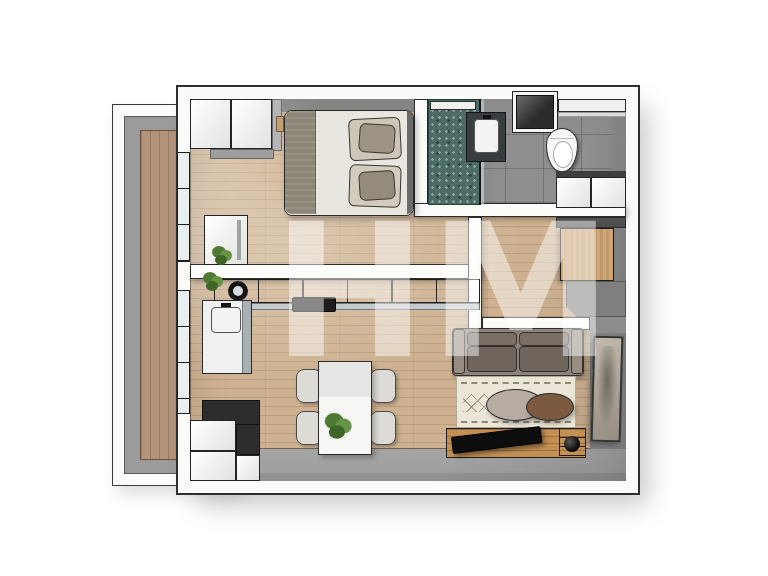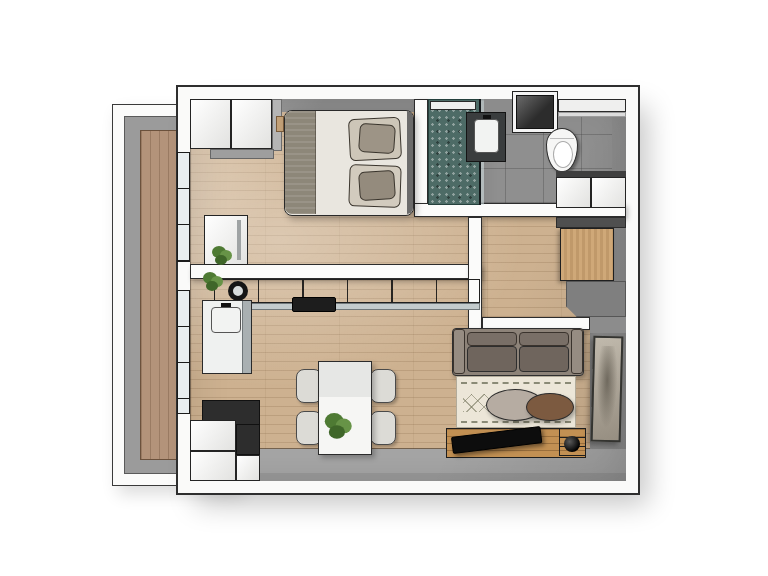--- a/index.html
+++ b/index.html
@@ -274,14 +274,15 @@
 
   <div class="abs toilet" style="left:546px;top:128px;width:32px;height:44px;">
     <div class="seat"></div>
     <div class="seam"></div>
   </div>
 
   <div class="abs" style="left:556px;top:171px;width:70px;height:6px;background:#3f3f3f;"></div>
   <div class="abs gloss" style="left:556px;top:177px;width:35px;height:31px;"></div>
   <div class="abs gloss" style="left:591px;top:177px;width:35px;height:31px;"></div>
 
+  <div class="abs watermark" style="left:272px;top:200px;">HM</div>
 
 </div>
 
 </body></html>

